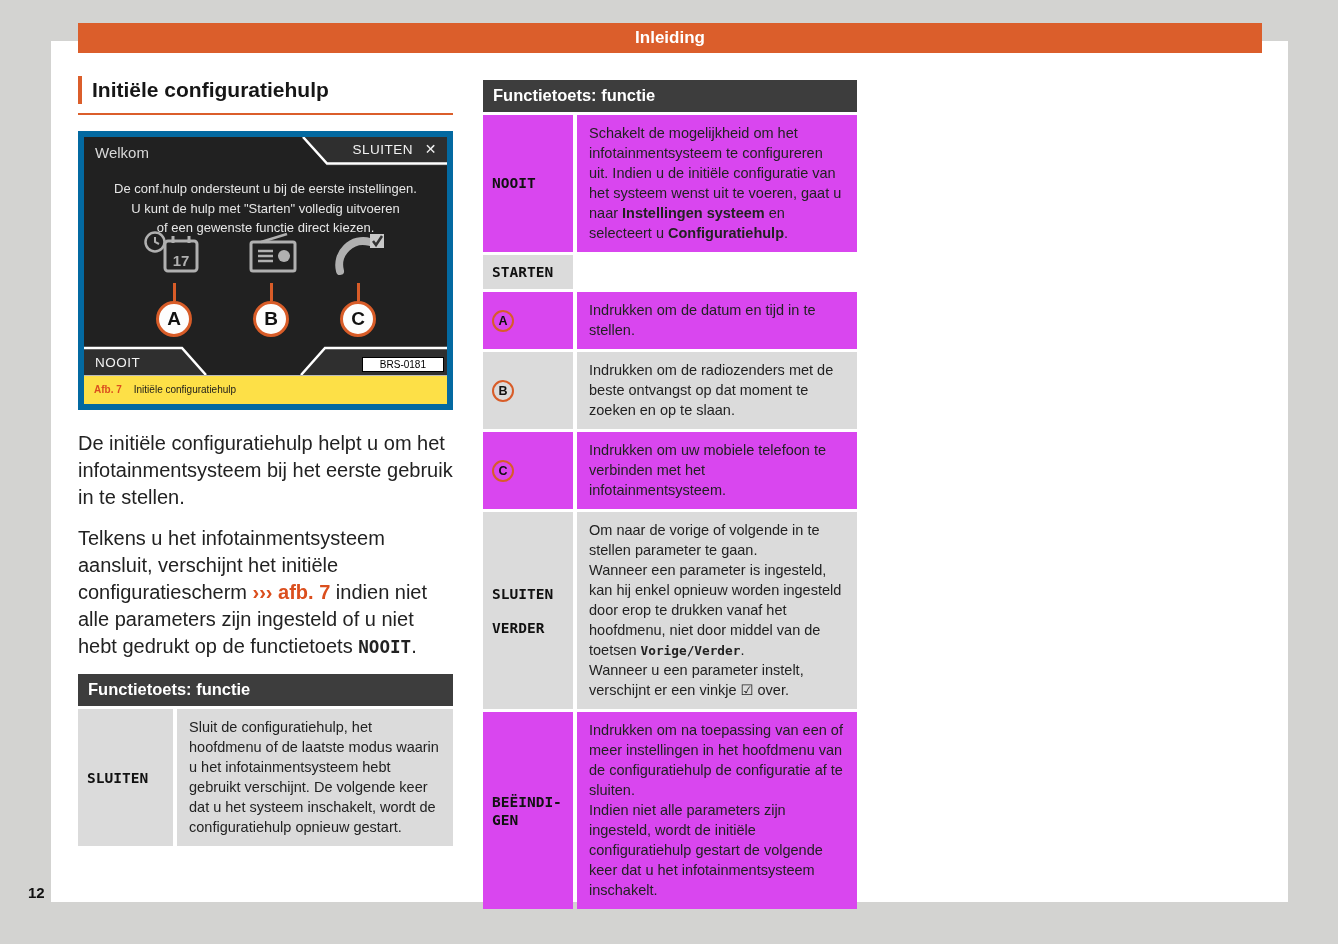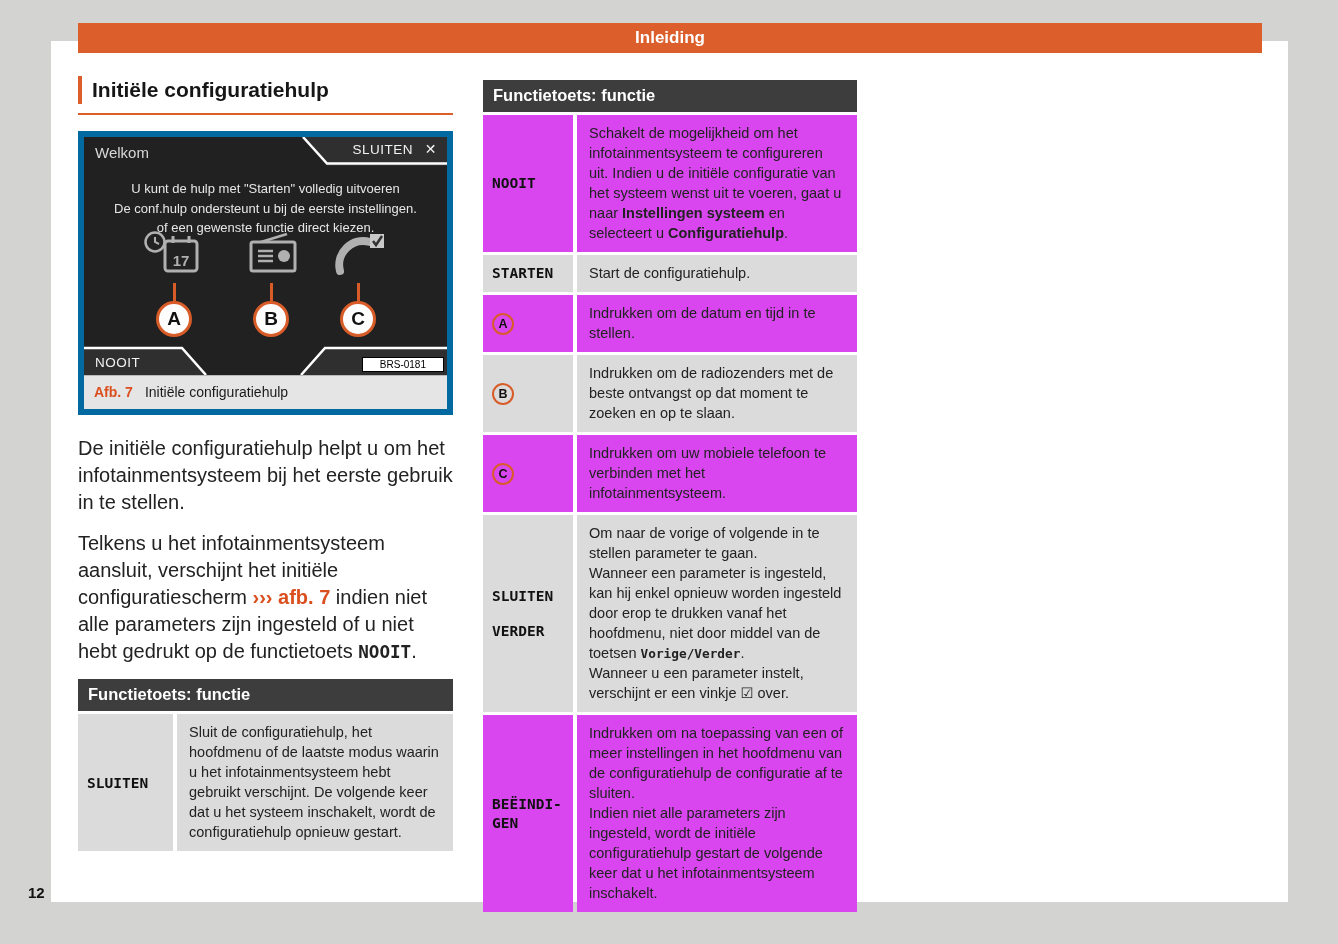--- a/index.html
+++ b/index.html
@@ -35,21 +35,21 @@
   .lbl-starten { bottom:5px; right:11px; }
   .screen-msg { position:absolute; top:42px; left:0; right:0; text-align:center;
     color:#e6e6e6; font-size:13px; line-height:1.5; }
   .icon-group { position:absolute; top:92px; width:72px; text-align:center; }
   .stem { width:3px; height:18px; background:#d85c28; margin:0 auto; }
   .marker-circle { width:36px; height:36px; border:3px solid #d85c28; border-radius:50%;
     background:#fdfdfd; color:#111; font-weight:bold; font-size:19px; line-height:30px;
     margin:0 auto; }
   .img-code { position:absolute; right:3px; bottom:3px; background:#fff; border:1px solid #000;
     color:#000; font-size:10px; padding:0 17px; line-height:13px; }
-  .fig-caption { background:#e5e5e5; padding:8px 10px 9px 10px; font-size:14px; border-top:1px solid #b9b9b9; }
+  .fig-caption { background:#fde047; padding:8px 10px 9px 10px; font-size:10px; border-top:1px solid #b9b9b9; }
   .cap-ref { color:#db4f1e; font-weight:bold; margin-right:12px; }
 
   
   .para { font-size:20px; line-height:1.34; margin-bottom:15px; color:#222; }
   .seg-b { font-weight:bold; }
   .seg-o { color:#db4f1e; font-weight:bold; }
   .seg-m { font-family:"DejaVu Sans Mono", monospace; font-weight:bold; font-size:0.88em; }
 
   
   .fk-table { width:100%; margin-top:6px; }
@@ -93,22 +93,22 @@
       <span class="screen-title">Welkom</span>
 
       <svg class="tab-svg tab-tr" width="170" height="29">
         <polygon points="26,0 170,0 170,29 50,29" fill="#2f2f2f"></polygon>
         <polyline points="26,0 50,26.5 170,26.5" stroke="#ffffff" stroke-width="2.5" fill="none"></polyline>
       </svg>
       <span class="tab-label lbl-sluiten">SLUITEN</span>
       <span class="tab-label lbl-close-x">✕</span>
 
       <div class="screen-msg">
+        <div>De conf.hulp ondersteunt u bij de eerste instellingen.</div>
         <div>U kunt de hulp met "Starten" volledig uitvoeren</div>
-        <div>De conf.hulp ondersteunt u bij de eerste instellingen.</div>
         <div>of een gewenste functie direct kiezen.</div>
       </div>
 
       <div class="icon-group" style="left:54px;">
         <svg width="64" height="50">
           <circle cx="13" cy="13" r="9.5" stroke="#b0b0b0" stroke-width="2.5" fill="none"></circle>
           <polyline points="13,8 13,13 17,15" stroke="#b0b0b0" stroke-width="2" fill="none"></polyline>
           <rect x="23" y="12" width="32" height="30" rx="3" stroke="#b0b0b0" stroke-width="3" fill="none"></rect>
           <line x1="31" y1="7" x2="31" y2="14" stroke="#b0b0b0" stroke-width="3"></line>
           <line x1="47" y1="7" x2="47" y2="14" stroke="#b0b0b0" stroke-width="3"></line>
@@ -184,21 +184,20 @@
         <div class="fk-row shade-light">
           <div class="fk-key">
             <div class="mono-label">NOOIT</div>
           </div>
           <div class="fk-desc"><span>Schakelt de mogelijkheid om het infotainmentsysteem te configureren uit. Indien u de initiële configuratie van het systeem wenst uit te voeren, gaat u naar </span><span class="seg-b">Instellingen systeem</span><span> en selecteert u </span><span class="seg-b">Configuratiehulp</span><span>.</span></div>
         </div>
         <div class="fk-row shade-dark">
           <div class="fk-key">
             <div class="mono-label">STARTEN</div>
           </div>
-          <div class="fk-desc"><span>Start de configuratiehulp.</span></div>
         </div>
         <div class="fk-row shade-light">
           <div class="fk-key">
             <div class="circle-ref">A</div>
           </div>
           <div class="fk-desc"><span>Indrukken om de datum en tijd in te stellen.</span></div>
         </div>
         <div class="fk-row shade-dark">
           <div class="fk-key">
             <div class="circle-ref">B</div>

